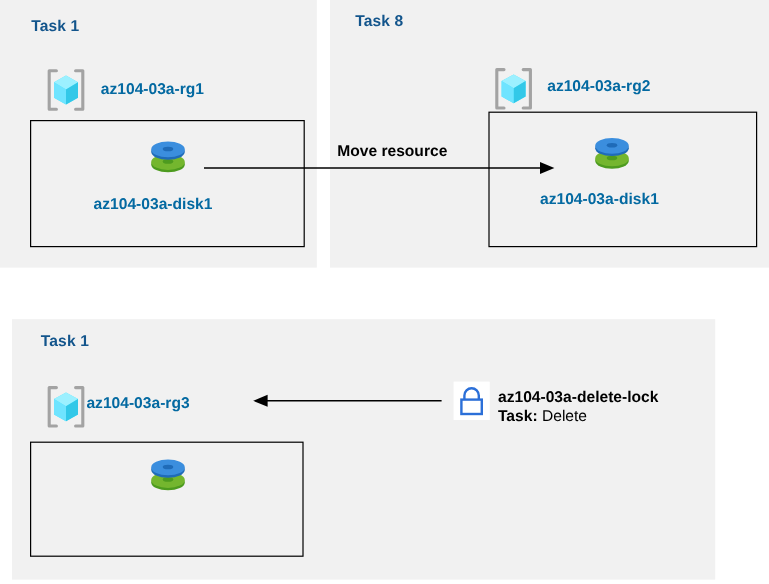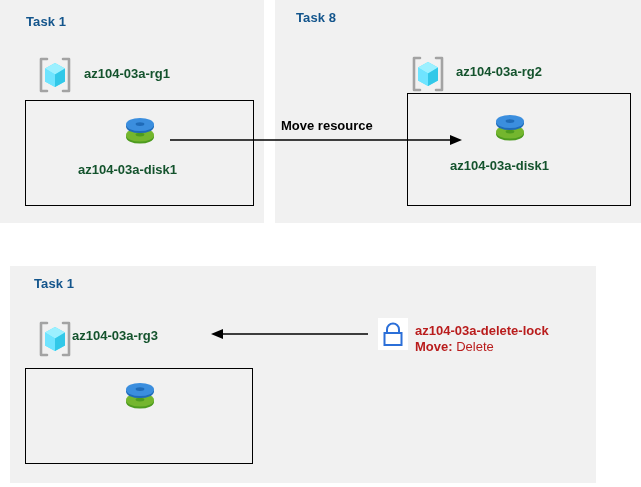--- a/index.html
+++ b/index.html
@@ -80,21 +80,21 @@
     position: absolute;
     width: 30px;
     height: 32px;
     background: #ffffff;
   }
   #lockicon-1 { left: 378px; top: 318px; }
 
   
   .node-label {
     position: absolute;
-    color: #14532d;
+    color: #0369a1;
     font-weight: bold;
     font-size: 13px;
     white-space: nowrap;
   }
   #label-rg1   { left: 84px;  top: 66px; }
   #label-rg2   { left: 456px; top: 64px; text-align: right; }
   #label-rg3   { left: 72px;  top: 328px; }
   #label-disk1 { left: 78px;  top: 162px; }
   #label-disk1b{ left: 450px; top: 158px; }
   #label-disk2 { left: 78px;  top: 419px; }
@@ -107,21 +107,21 @@
     white-space: nowrap;
   }
   #label-move { left: 281px; top: 118px; }
 
   .lock-label {
     position: absolute;
     left: 415px;
     top: 323px;
     white-space: nowrap;
     font-size: 13px;
-    color: #b91c1c;
+    color: #000000;
     line-height: 16px;
   }
   .lock-name { font-weight: bold; display: block; }
   .lock-type-row { display: block; }
   .lock-type-key { font-weight: bold; }
   .lock-type-val { font-weight: normal; }
 
   
   #arrow-layer {
     position: absolute;
@@ -212,21 +212,21 @@
   <div class="node-label" id="label-rg2">az104-03a-rg2</div>
   <div class="node-label" id="label-rg3">az104-03a-rg3</div>
   <div class="node-label" id="label-disk1">az104-03a-disk1</div>
   <div class="node-label" id="label-disk1b">az104-03a-disk1</div>
 
   <div class="edge-label" id="label-move">Move resource</div>
 
   <div class="lock-label">
     <span class="lock-name">az104-03a-delete-lock</span>
     <span class="lock-type-row">
-      <span class="lock-type-key">Move:</span><span> </span><span class="lock-type-val">Delete</span>
+      <span class="lock-type-key">Task:</span><span> </span><span class="lock-type-val">Delete</span>
     </span>
   </div>
 
   <svg id="arrow-layer" viewBox="0 0 641 487">
 
     <g>
       <line x1="170" y1="140" x2="452" y2="140" stroke="#000000" stroke-width="1.3"></line>
       <polygon points="462,140 450,135 450,145" fill="#000000"></polygon>
     </g>
 

